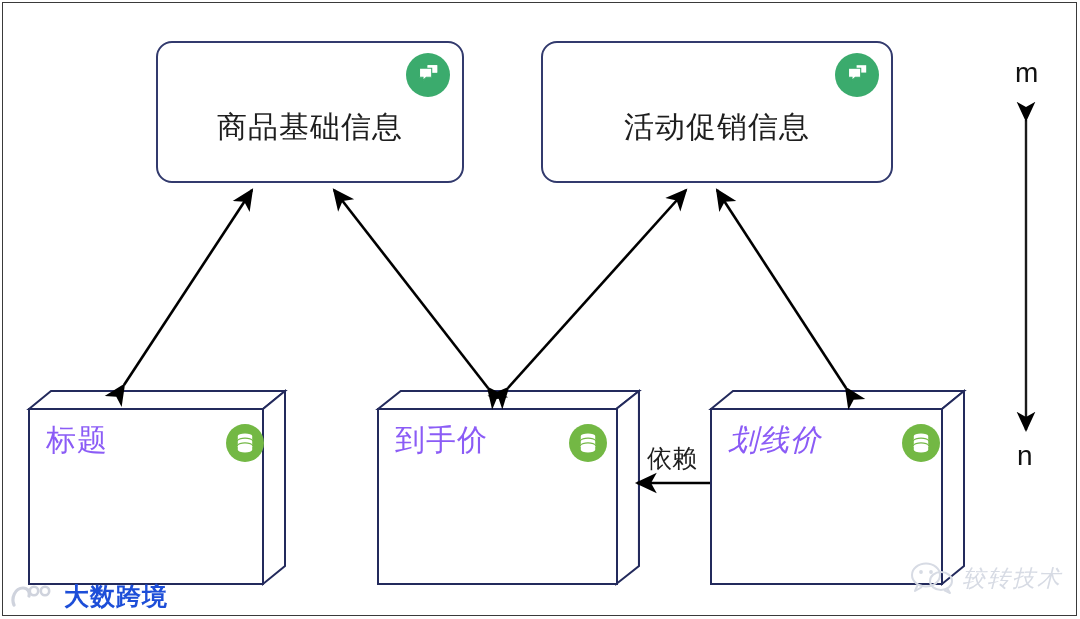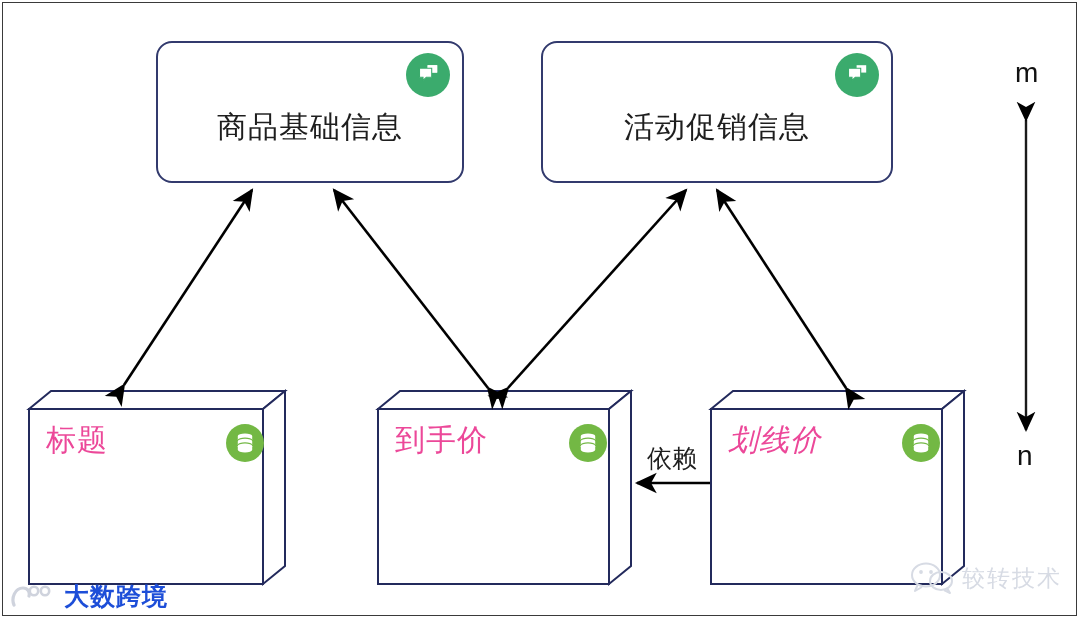--- a/index.html
+++ b/index.html
@@ -74,21 +74,21 @@
     width: 100%;
     height: 100%;
     z-index: 1;
     overflow: visible;
   }
   .cube .cube-label {
     position: absolute;
     left: 18px;
     top: 30px;
     font-size: 30px;
-    color: #ec4899;
+    color: #8b5cf6;
     letter-spacing: 1px;
     z-index: 3;
     white-space: nowrap;
     text-align: right;
   }
 
   
   .icon-badge {
     position: absolute;
     border-radius: 50%;
@@ -149,20 +149,21 @@
     font-size: 25px;
     font-weight: bold;
     letter-spacing: 1px;
   }
   #wm-right {
     right: 18px;
     bottom: 24px;
     color: #d7dbe4;
     font-size: 23px;
     letter-spacing: 2px;
+    font-style: italic;
   }
   .wm-logo { margin-right: 8px; display: inline-flex; }
 </style>
 </head>
 <body>
 
 <div id="canvas">
 
   <div id="frame"></div>
 
@@ -203,21 +204,21 @@
         <ellipse cx="10" cy="9.3" rx="7.2" ry="2.6" fill="#ffffff"></ellipse>
         <rect x="2.8" y="9.3" width="14.4" height="3.6" fill="#ffffff"></rect>
         <ellipse cx="10" cy="12.9" rx="7.2" ry="2.6" fill="#73b844"></ellipse>
         <ellipse cx="10" cy="14.2" rx="7.2" ry="2.6" fill="#ffffff"></ellipse>
         <rect x="2.8" y="14.2" width="14.4" height="3.6" fill="#ffffff"></rect>
         <ellipse cx="10" cy="17.8" rx="7.2" ry="2.6" fill="#ffffff"></ellipse>
       </svg>
     </div>
   </div>
 
-  <div class="cube" id="cube-final-price" style="left:377px; top:390px; width:255px; height:195px;">
+  <div class="cube" id="cube-final-price" style="left:377px; top:390px; width:255px; height:195px;padding-left:8px;">
     <svg class="topface" viewBox="0 0 255 195" preserveAspectRatio="none">
       <polygon points="1,19 23,1 254,1 232,19" fill="#ffffff" stroke="#232a5c" stroke-width="2"></polygon>
       <polygon points="232,19 254,1 254,176 232,194" fill="#ffffff" stroke="#232a5c" stroke-width="2"></polygon>
     </svg>
     <div class="front"></div>
     <div class="cube-label">到手价</div>
     <div class="icon-badge icon-db" style="left:192px; top:34px;">
       <svg width="20" height="22" viewBox="0 0 20 22" aria-hidden="true">
         <ellipse cx="10" cy="4" rx="7.2" ry="2.6" fill="#ffffff"></ellipse>
         <rect x="2.8" y="4" width="14.4" height="4" fill="#ffffff"></rect>

